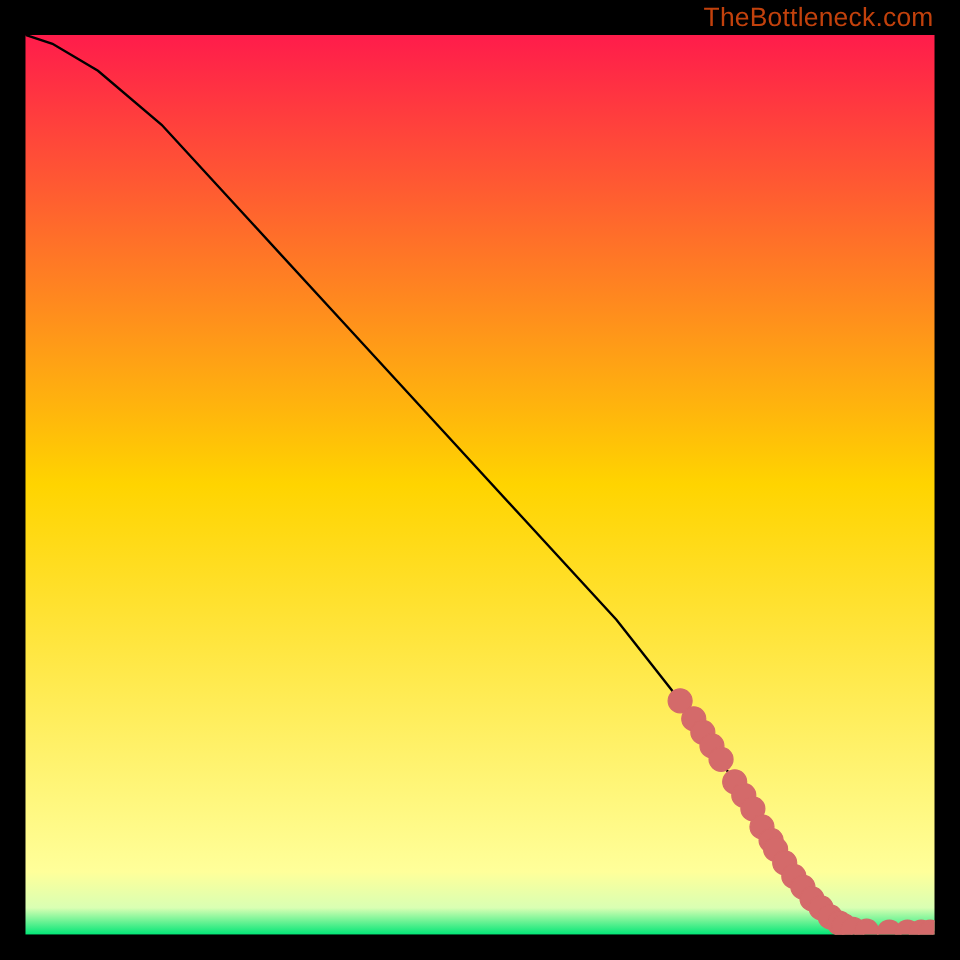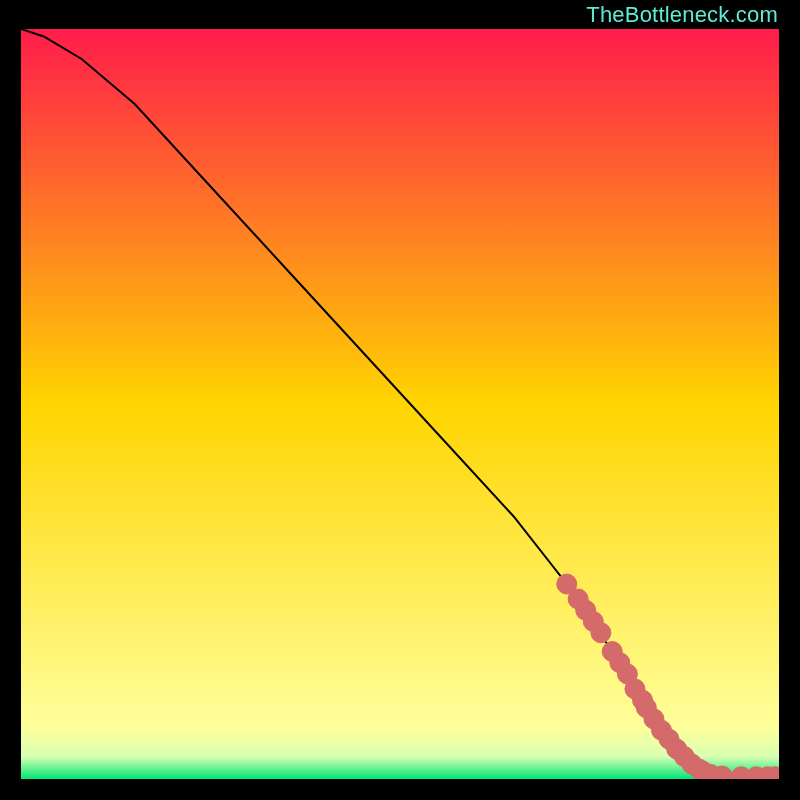--- a/index.html
+++ b/index.html
@@ -13,21 +13,21 @@
   }
   .stage {
     position: relative;
     width: 800px;
     height: 800px;
   }
   .watermark {
     position: absolute;
     top: 2px;
     right: 22px;
-    color: #5eead4;
+    color: #c2410c;
     font-size: 22px;
     letter-spacing: 0.2px;
     user-select: none;
   }
   .plot {
     position: absolute;
     left: 21px;
     top: 29px;
     width: 758px;
     height: 750px;

